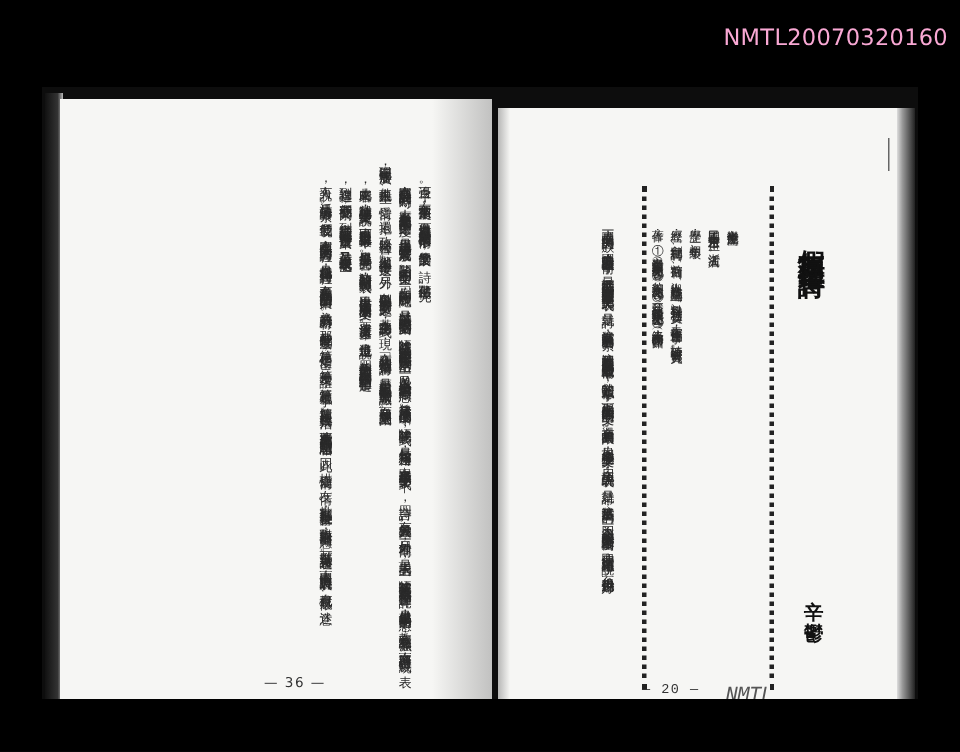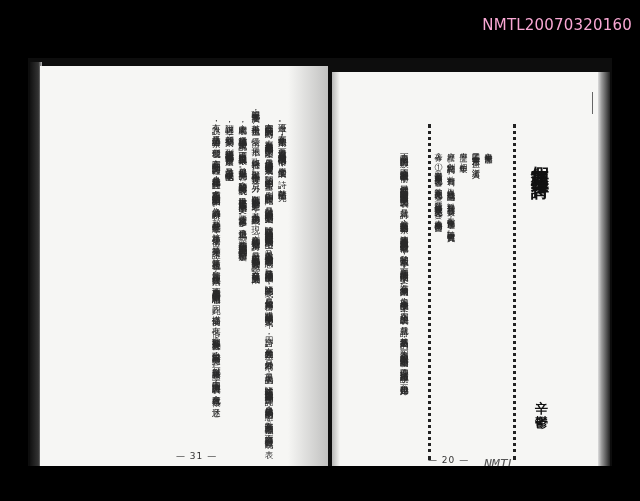--- a/index.html
+++ b/index.html
@@ -72,21 +72,21 @@
 
 <div class="page left">
   <div class="shadow-gutter-l"></div>
   <div class="text-block" style="right:26px; top:38px; height:340px; width:250px;">
     <span>邊百字。在文字不數使用，而且還沒有發展到相當規模的情形下，文學的發展，詩，顯然佔了優先。</span>
     <span>在中國詩發展的同一時期，人類歷史上其他最早的國家之一印度，也是用詩這種的文學形式來發展，開始了它們的文學生命。例如印度的「吠陀經」，就是以詩的形式來表現的文學活動：「吠陀經」完全是以詩的形式來記載印度古代一般人的生活，以及一般人心靈上所追求的崇高理想，後來才發展成印度的佛學。「吠陀經」的形式，是長短句綜合運用，跟我國最早的文學形式——四言詩，有極大的差異。另外一種不同，是表現上的，「吠陀經」主要的表現是一種精神上的寄託，也就是佛學最初的形態，宗教意識非常強烈，而詩經不但體裁統一，表現範圍非常廣泛，其中也括人生、愛情、還抱、政治與社會，顯然與人生十分接近。另外，以色列民族最古老的文獻之一，基本上它詩的形式，現：在舊約裡的「雅伯來詩篇」，是歷史記載中也因為受制於宗教意識，而在發展上受到局限。</span>
     <span>由此看來，就詩這種的文學形式來說，中國可以說是發展得最早，也發展得最完善的。詩類的取材範圍與表現，比世界上任何民族發展出來的文學，要廣泛深遠得多。這也就是說，四千年前我們的詩就已經跟人們的生活結合在一起了。</span>
     <span>說到這裡，我們不禁要問，到底詩從生活裡面得到一些什麼東西？詩又是怎麼來表現生活呢？</span>
     <span>有人說，生活是詩的母素。我們發現，在中國頗久文學的詩裡面，也就是在格律詩裡面，有多種跟人們生活相關的東西，成為詩的素材。那些都是什麼呢？第一種是愛情，第二種是友誼，第三種是戰爭，第四種是社會與政治。這些東西都與人們的生活息息相關，因此，描寫愛情、友情、批判戰爭與社會現象，對政治提出不同意見，都可以藉詩來表達。而中國古典詩的表現，也就有感懷、述意、</span>
   </div>
-  <div class="page-num" style="left:136px; top:385px;">— 31 —</div>
+  <div class="page-num" style="left:136px; top:385px;">— 36 —</div>
 </div>
 
 <div class="page right">
   <div class="shadow-gutter-r"></div>
 
   <div class="title" style="left:196px; top:80px;">假如生活是一首詩</div>
   <div class="author" style="left:200px; top:318px;">辛鬱</div>
 
   <div class="bio-border" style="left:96px; top:52px; width:82px; height:336px;"></div>
   <div class="text-block" style="left:104px; top:62px; height:316px; width:70px; font-size:8px; line-height:12.5px;">
@@ -94,16 +94,16 @@
     <span>民國二十二年六月十三日生，浙江省人。</span>
     <span>學歷：初中一年級</span>
     <span>經歷：「創世紀詩刊」、「前衛月刊」、「人與社會雜誌」主編、「科學月刊」社務委員、青年寫作協會理事，詩歌研究會研究員。</span>
     <span>著作：①辛鬱自選集（黎明文化公司）②豹（漢光文化公司）③我給自己一塊錢（天華文化公司）④未終曲（商務印書館）</span>
   </div>
 
   <div class="text-block" style="left:16px; top:62px; height:310px; width:76px;">
     <span>中國是一個詩的民族，中國詩的發展在四千年前，最近我們從大陸出土的文物裡面知道中國最早文化的表現，就是詩。這當然有它基本的因素，這基本的因素就是因為詩的形式非常簡單，它的體裁非常小，而那時候人們的使用的文字，還有相當的局限。如果拿這極少的文字，用在小說的表現，就是詩。這當然是不夠的，因為一篇小說的文字不論怎麼精簡，即使深所謂極短篇小說，至少也得動用好</span>
   </div>
 
-  <div class="page-num" style="left:96px; top:383px;">— 20 —</div>
+  <div class="page-num" style="left:96px; top:383px;font-family:Liberation Mono, monospace;">— 20 —</div>
   <div class="handwritten" style="left:152px; top:384px;">NMTL 20070320160, 1/9</div>
   <div class="pencil-mark" style="left:260px; top:20px; height:22px;"></div>
 </div>
 
 </body></html>

